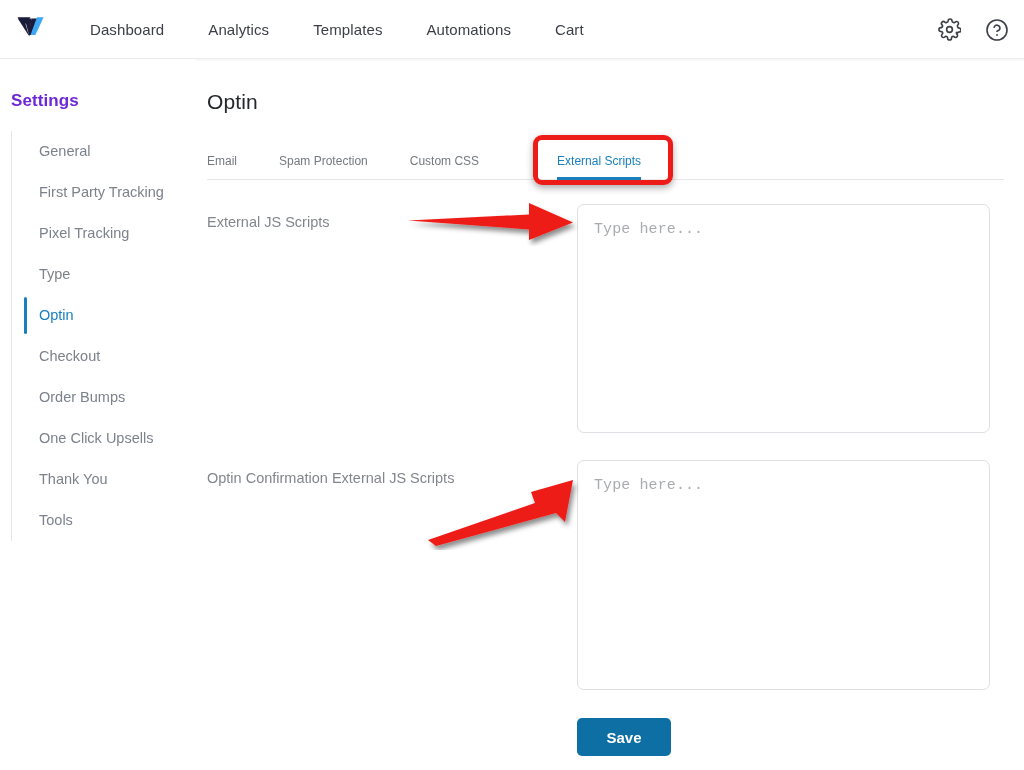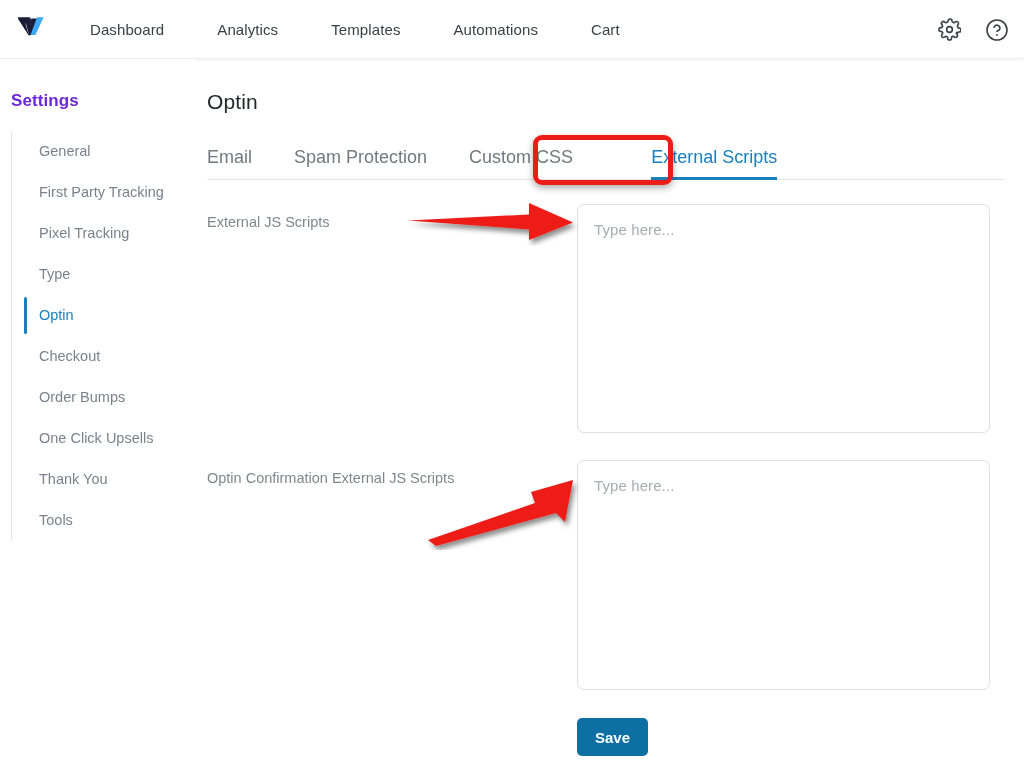--- a/index.html
+++ b/index.html
@@ -24,21 +24,21 @@
     background: #ffffff;
     border-bottom: 1px solid #ececec;
     box-shadow: 0 1px 3px rgba(0,0,0,0.055);
     display: flex; align-items: center;
   }
   .logo {
     margin-left: 14px; margin-right: 16px;
     width: 38px; height: 34px;
     display: flex; align-items: center; justify-content: center;
   }
-  .nav-items { display: flex; align-items: center; gap: 9px; }
+  .nav-items { display: flex; align-items: center; }
   .nav-item {
     font-size: 15px; color: #3b3f46;
     padding: 0 22px; line-height: 59px;
     white-space: nowrap; cursor: pointer;
     letter-spacing: 0.1px;
   }
   .nav-right {
     position: absolute; right: 14px; top: 0; height: 59px;
     display: flex; align-items: center; gap: 22px;
   }
@@ -90,21 +90,21 @@
 
   .tabs {
     position: relative;
     margin: 28px 0 0 11px;
     width: 797px;
     border-bottom: 1px solid #e7e7e7;
     display: flex; align-items: flex-end;
     height: 38px;
   }
   .tab {
-    font-size: 18px; color: #74797f;
+    font-size: 12px; color: #74797f;
     padding: 0 0 11px 0; margin-right: 42px;
     cursor: pointer; white-space: nowrap;
     position: relative;
   }
   .tab.active {
     color: #1a7fbd;
     margin-left: 36px;
   }
   .tab.active::after {
     content: ""; position: absolute;
@@ -139,27 +139,28 @@
     position: absolute;
     background: #ffffff;
     border: 1px solid #dcdfe3;
     border-radius: 7px;
     cursor: text;
   }
   .ta-placeholder {
     font-size: 15px; color: #a8acb1;
     padding: 16px 0 0 16px;
     letter-spacing: 0.1px;
+    font-family: Liberation Mono, monospace;
   }
 
   
   .save-btn {
     position: absolute;
     left: 577px; top: 718px;
-    width: 71px; height: 38px;
+    width: 94px; height: 38px;
     background: #0d6fa3;
     border: none; border-radius: 5px;
     color: #ffffff; font-size: 15px; font-weight: bold;
     cursor: pointer;
     font-family: "Liberation Sans", sans-serif;
     display: flex; align-items: center; justify-content: center;
   }
 
   
   .arrow { position: absolute; pointer-events: none; z-index: 10; }

